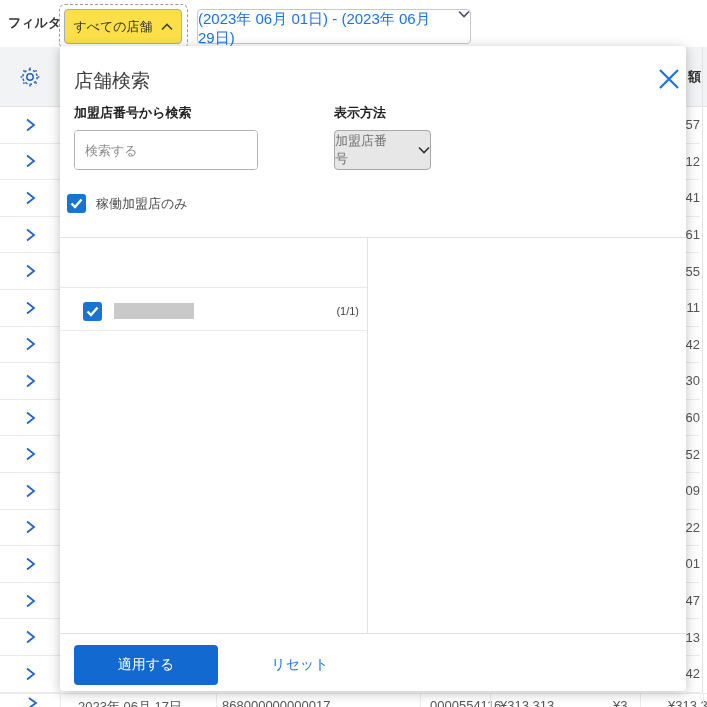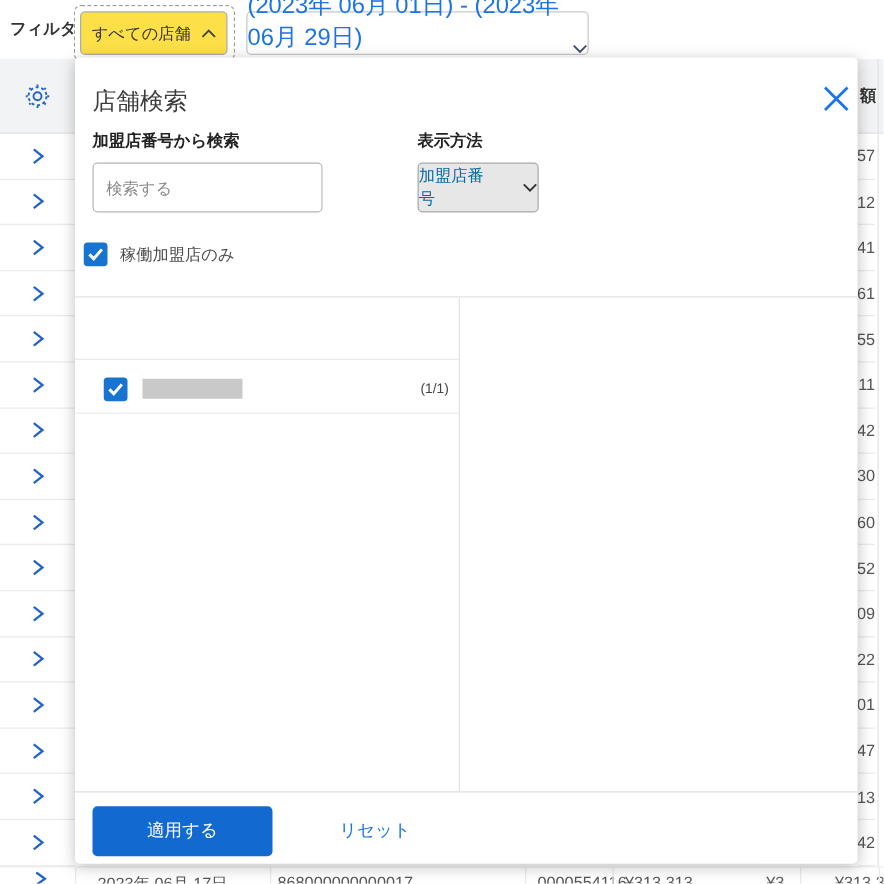--- a/index.html
+++ b/index.html
@@ -9,22 +9,22 @@
   #stage { position:relative; width:707px; height:707px; overflow:hidden; }
 
   
   #topbar { left:0; top:0; width:707px; height:46px; background:#fff; z-index:3; }
   #filter-label { left:8px; top:0; height:46px; line-height:46px; font-size:13px; font-weight:bold; color:#333; }
   #store-filter-btn { left:64px; top:9px; width:118px; height:35px; background:#fde047;
     border:1px solid #adadad; border-radius:4px; font-size:13px; color:#333;
     display:flex; align-items:center; justify-content:center; gap:8px; cursor:pointer; }
   #store-filter-focus { left:59px; top:4px; width:129px; height:45px; border:1px dashed #9a9a9a; border-radius:6px; pointer-events:none; }
   #date-range-btn { left:197px; top:9px; width:274px; height:35px; background:#fff;
-    border:1px solid #c9c9c9; border-radius:4px; font-size:19px; color:#1a73e8;
-    display:flex; align-items:flex-end; justify-content:center; gap:10px; cursor:pointer; }
+    border:1px solid #c9c9c9; border-radius:4px; font-size:15px; color:#1a73e8;
+    display:flex; align-items:flex-start; justify-content:center; gap:10px; cursor:pointer; }
 
   
   #bg-left { left:0; top:47px; width:60px; height:660px; background:#fff; z-index:1; }
   #bg-left-header { left:0; top:0; width:60px; height:60px; background:#f1f3f4; border-bottom:1px solid #e3e3e3;
     display:flex; align-items:center; justify-content:center; }
   #bg-left-rows { left:0; top:60px; width:60px; height:600px; overflow:hidden; }
   .bg-row { width:60px; height:36.6px; border-bottom:1px solid #ebebeb; display:flex; align-items:center; justify-content:center; cursor:pointer; }
 
   
   #bg-right { left:686px; top:47px; width:21px; height:660px; background:#fff; z-index:1; overflow:hidden; }
@@ -49,21 +49,21 @@
   .field-label { font-size:13px; font-weight:bold; color:#222; }
   #search-label { left:14px; top:58px; }
   #search-group { left:14px; top:84px; width:184px; height:40px; border:1px solid #b3b3b3; border-radius:4px;
     display:flex; background:#fff; overflow:hidden; }
   #search-input { border:0; outline:none; flex:1; padding:0 10px; font-size:13px; color:#333; font-family:inherit; }
   #search-input::placeholder { color:#8a8a8a; }
   #search-btn { width:40px; border-left:1px solid #ccc; background:#fff; display:flex; align-items:center; justify-content:center; cursor:pointer; }
 
   #display-label { left:274px; top:58px; }
   #display-select { left:274px; top:84px; width:97px; height:40px; background:#e7e7e7; border:1px solid #a8a8a8; border-radius:4px;
-    font-size:13px; color:#0369a1; display:flex; align-items:center; justify-content:center; gap:20px; cursor:pointer; }
+    font-size:13px; color:#737373; display:flex; align-items:center; justify-content:center; gap:20px; cursor:pointer; }
 
   .checkbox { width:19px; height:19px; border-radius:3px; background:#1774d1; display:flex; align-items:center; justify-content:center; cursor:pointer; flex:none; }
   #active-only-row { left:7px; top:148px; display:flex; align-items:center; gap:10px; }
   #active-only-label { font-size:13px; color:#4a4a4a; }
 
   #modal-divider { left:0; top:191px; width:626px; height:1px; background:#e3e3e3; }
   #list-vdivider { left:307px; top:192px; width:1px; height:395px; background:#e3e3e3; }
 
   #select-all-row { left:23px; top:199px; width:284px; height:36px; display:flex; align-items:center; gap:12px; }
   #select-all-label { font-size:13px; color:#333; }

